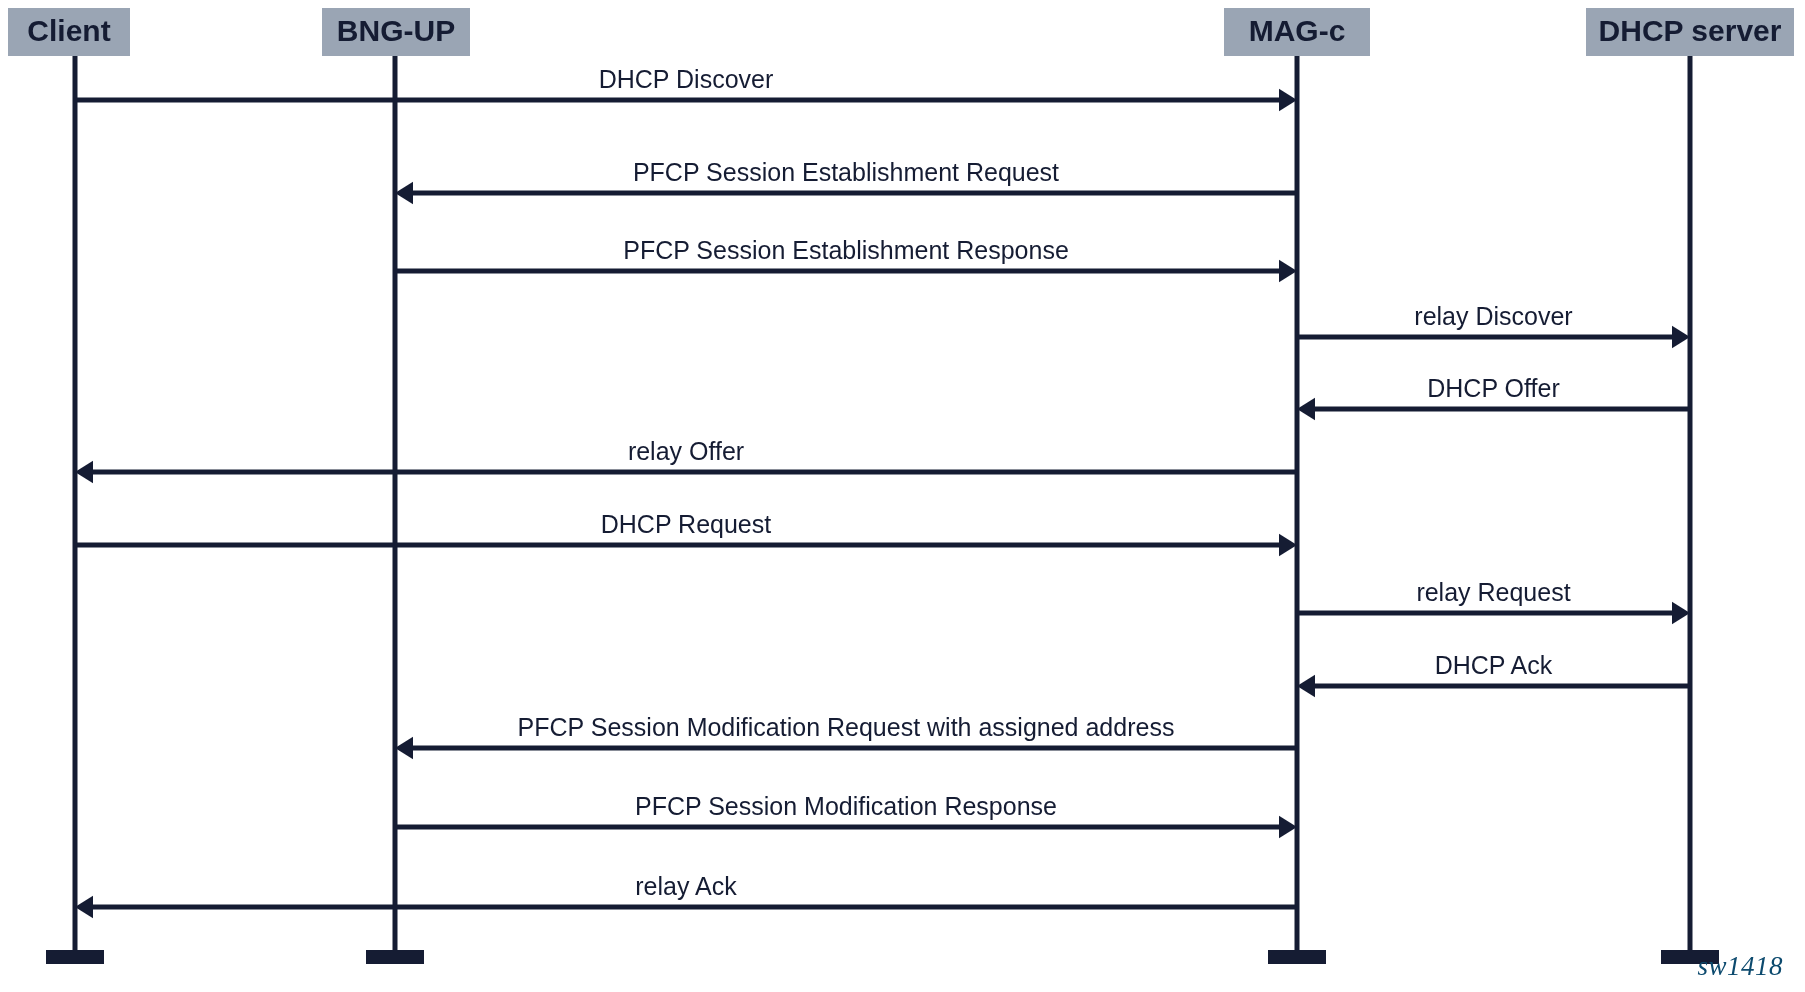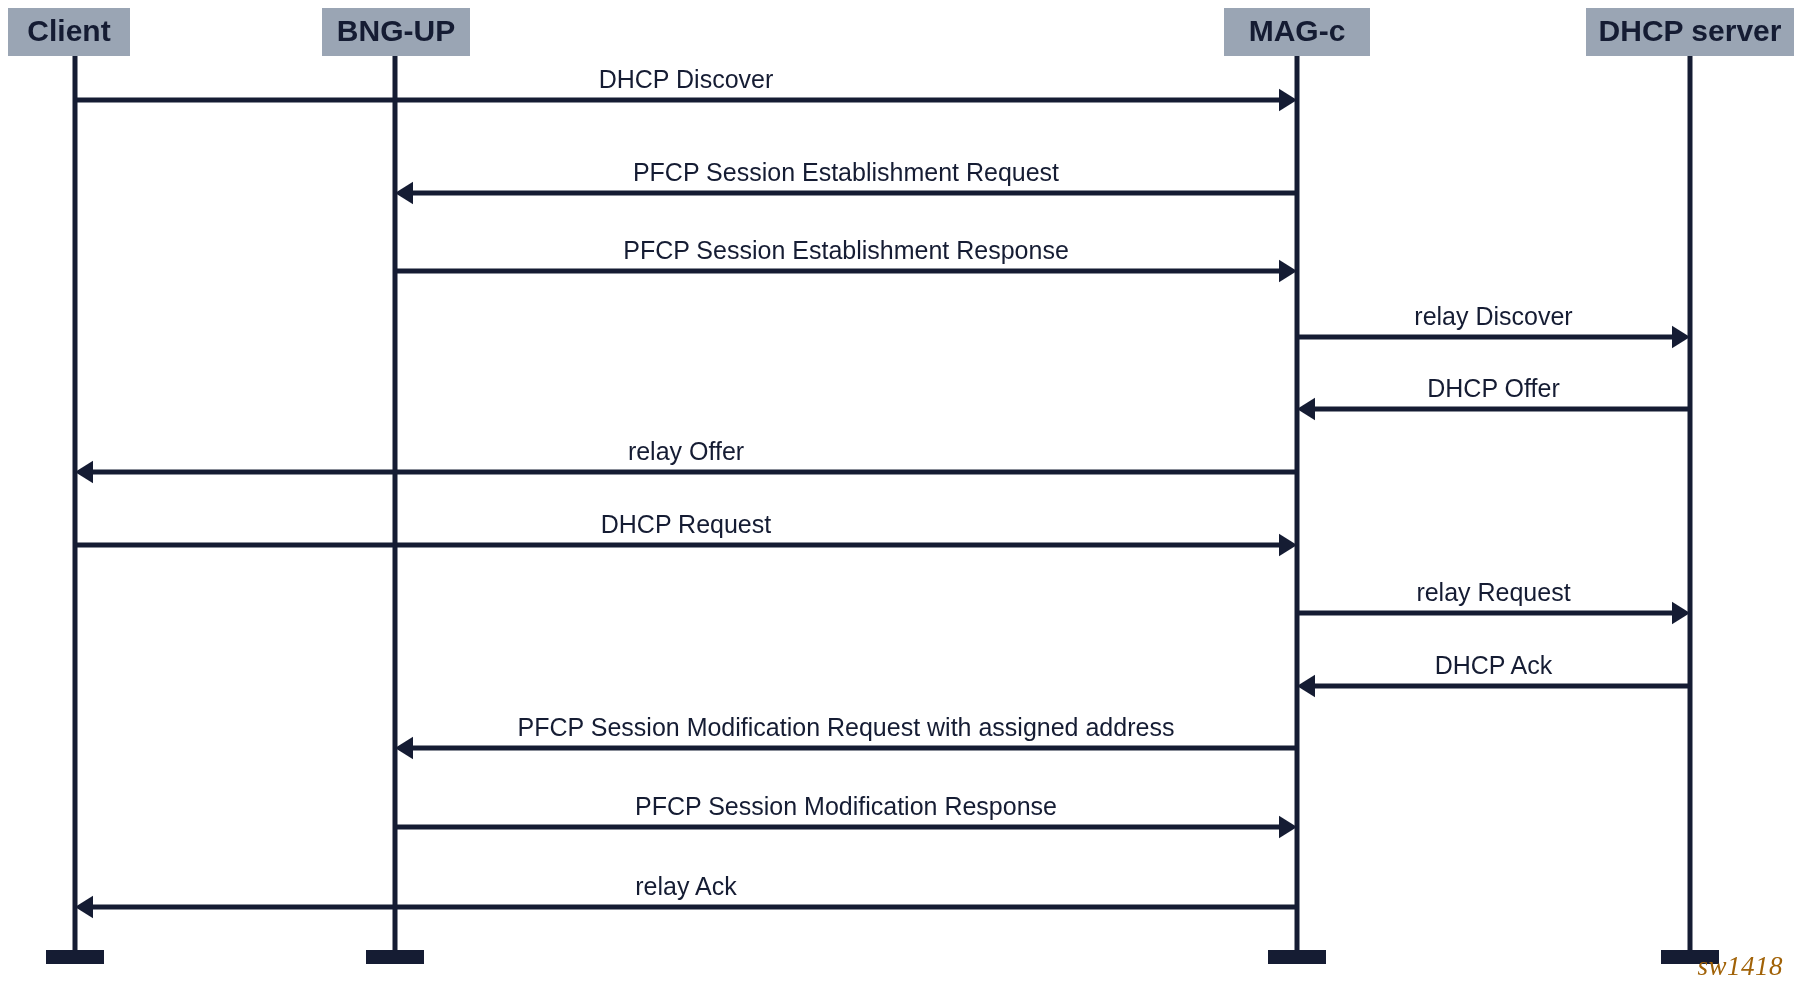--- a/index.html
+++ b/index.html
@@ -60,21 +60,21 @@
     text-anchor: middle;
     dominant-baseline: alphabetic;
   }
   .footer-note {
     position: absolute;
     right: 22px;
     bottom: 10px;
     font-family: "Liberation Serif", serif;
     font-style: italic;
     font-size: 27px;
-    color: #a16207;
+    color: #0c4a6e;
     letter-spacing: 0.5px;
   }
 </style>
 </head>
 <body>
 
 <div id="diagram-root">
   <svg id="seq-svg" viewBox="0 0 1805 992">
     <g id="lifelines-layer">
         <line x1="75" y1="56" x2="75" y2="950" class="lifeline"></line>

